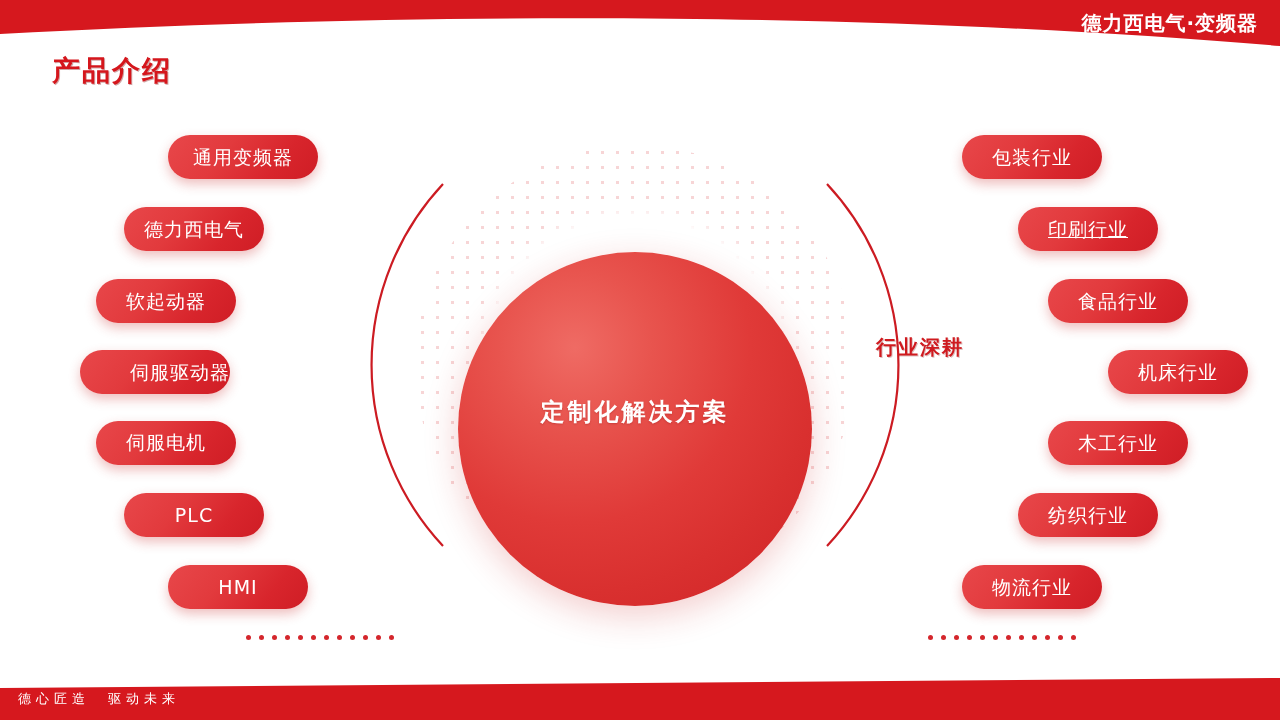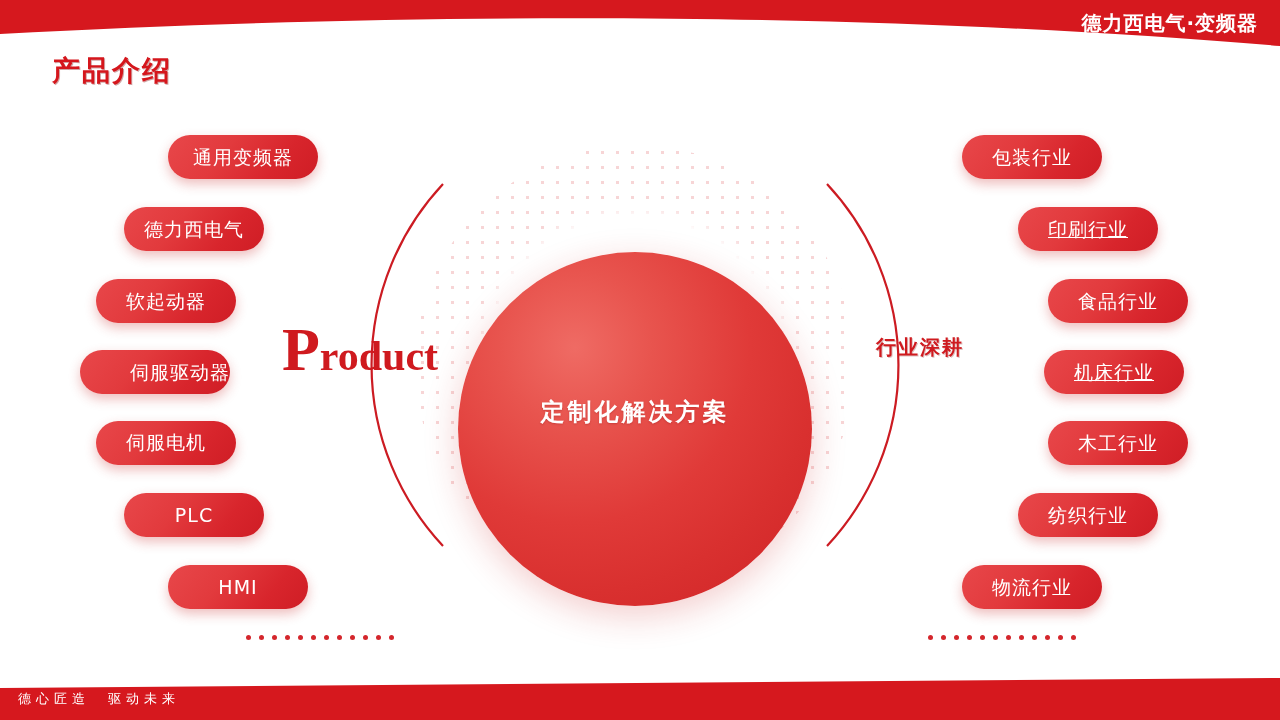--- a/index.html
+++ b/index.html
@@ -143,43 +143,40 @@
       <path d="M 477 104 A 265 265 0 0 1 477 466" fill="none" stroke="#cc1b22" stroke-width="2.2"></path>
     </svg>
 
     <div class="halftone"></div>
 
     <div class="core">
       <div class="core-title">定制化解决方案</div>
     </div>
 
     <div class="side-head left">
-      <div class="en">
-        <span class="cap">P</span><span>roduct</span>
-      </div>
     </div>
 
     <div class="side-head right">
       <div class="cn">行业深耕</div>
     </div>
 
     <div id="product-pill-list">
         <div class="pill wide" style="left: 168px; top: 135px;">通用变频器</div>
         <div class="pill narrow" style="left: 124px; top: 207px;">德力西电气</div>
         <div class="pill narrow" style="left: 96px; top: 279px;">软起动器</div>
         <div class="pill wide" style="left: 80px; top: 350px; text-align: right;">伺服驱动器</div>
         <div class="pill narrow" style="left: 96px; top: 421px; font-family: Liberation Serif, serif;">伺服电机</div>
         <div class="pill narrow" style="left: 124px; top: 493px;">PLC</div>
         <div class="pill narrow" style="left: 168px; top: 565px;">HMI</div>
       </div>
     <div id="industry-pill-list">
         <div class="pill narrow" style="left: 962px; top: 135px;">包装行业</div>
         <div class="pill narrow" style="left: 1018px; top: 207px; text-decoration: underline;">印刷行业</div>
         <div class="pill narrow" style="left: 1048px; top: 279px;">食品行业</div>
-        <div class="pill narrow" style="left: 1044px; top: 350px; text-decoration: underline;">机床行业</div>
+        <div class="pill narrow" style="left: 1108px; top: 350px;">机床行业</div>
         <div class="pill narrow" style="left: 1048px; top: 421px;">木工行业</div>
         <div class="pill narrow" style="left: 1018px; top: 493px;">纺织行业</div>
         <div class="pill narrow" style="left: 962px; top: 565px;">物流行业</div>
       </div>
 
     <div class="dot-row" id="dot-row-left" style="left: 246px; top: 635px;">
         <i style="background: rgb(212, 38, 44);"></i>
         <i style="background: rgb(212, 38, 44);"></i>
         <i style="background: rgb(212, 38, 44);"></i>
         <i style="background: rgb(212, 38, 44);"></i>

